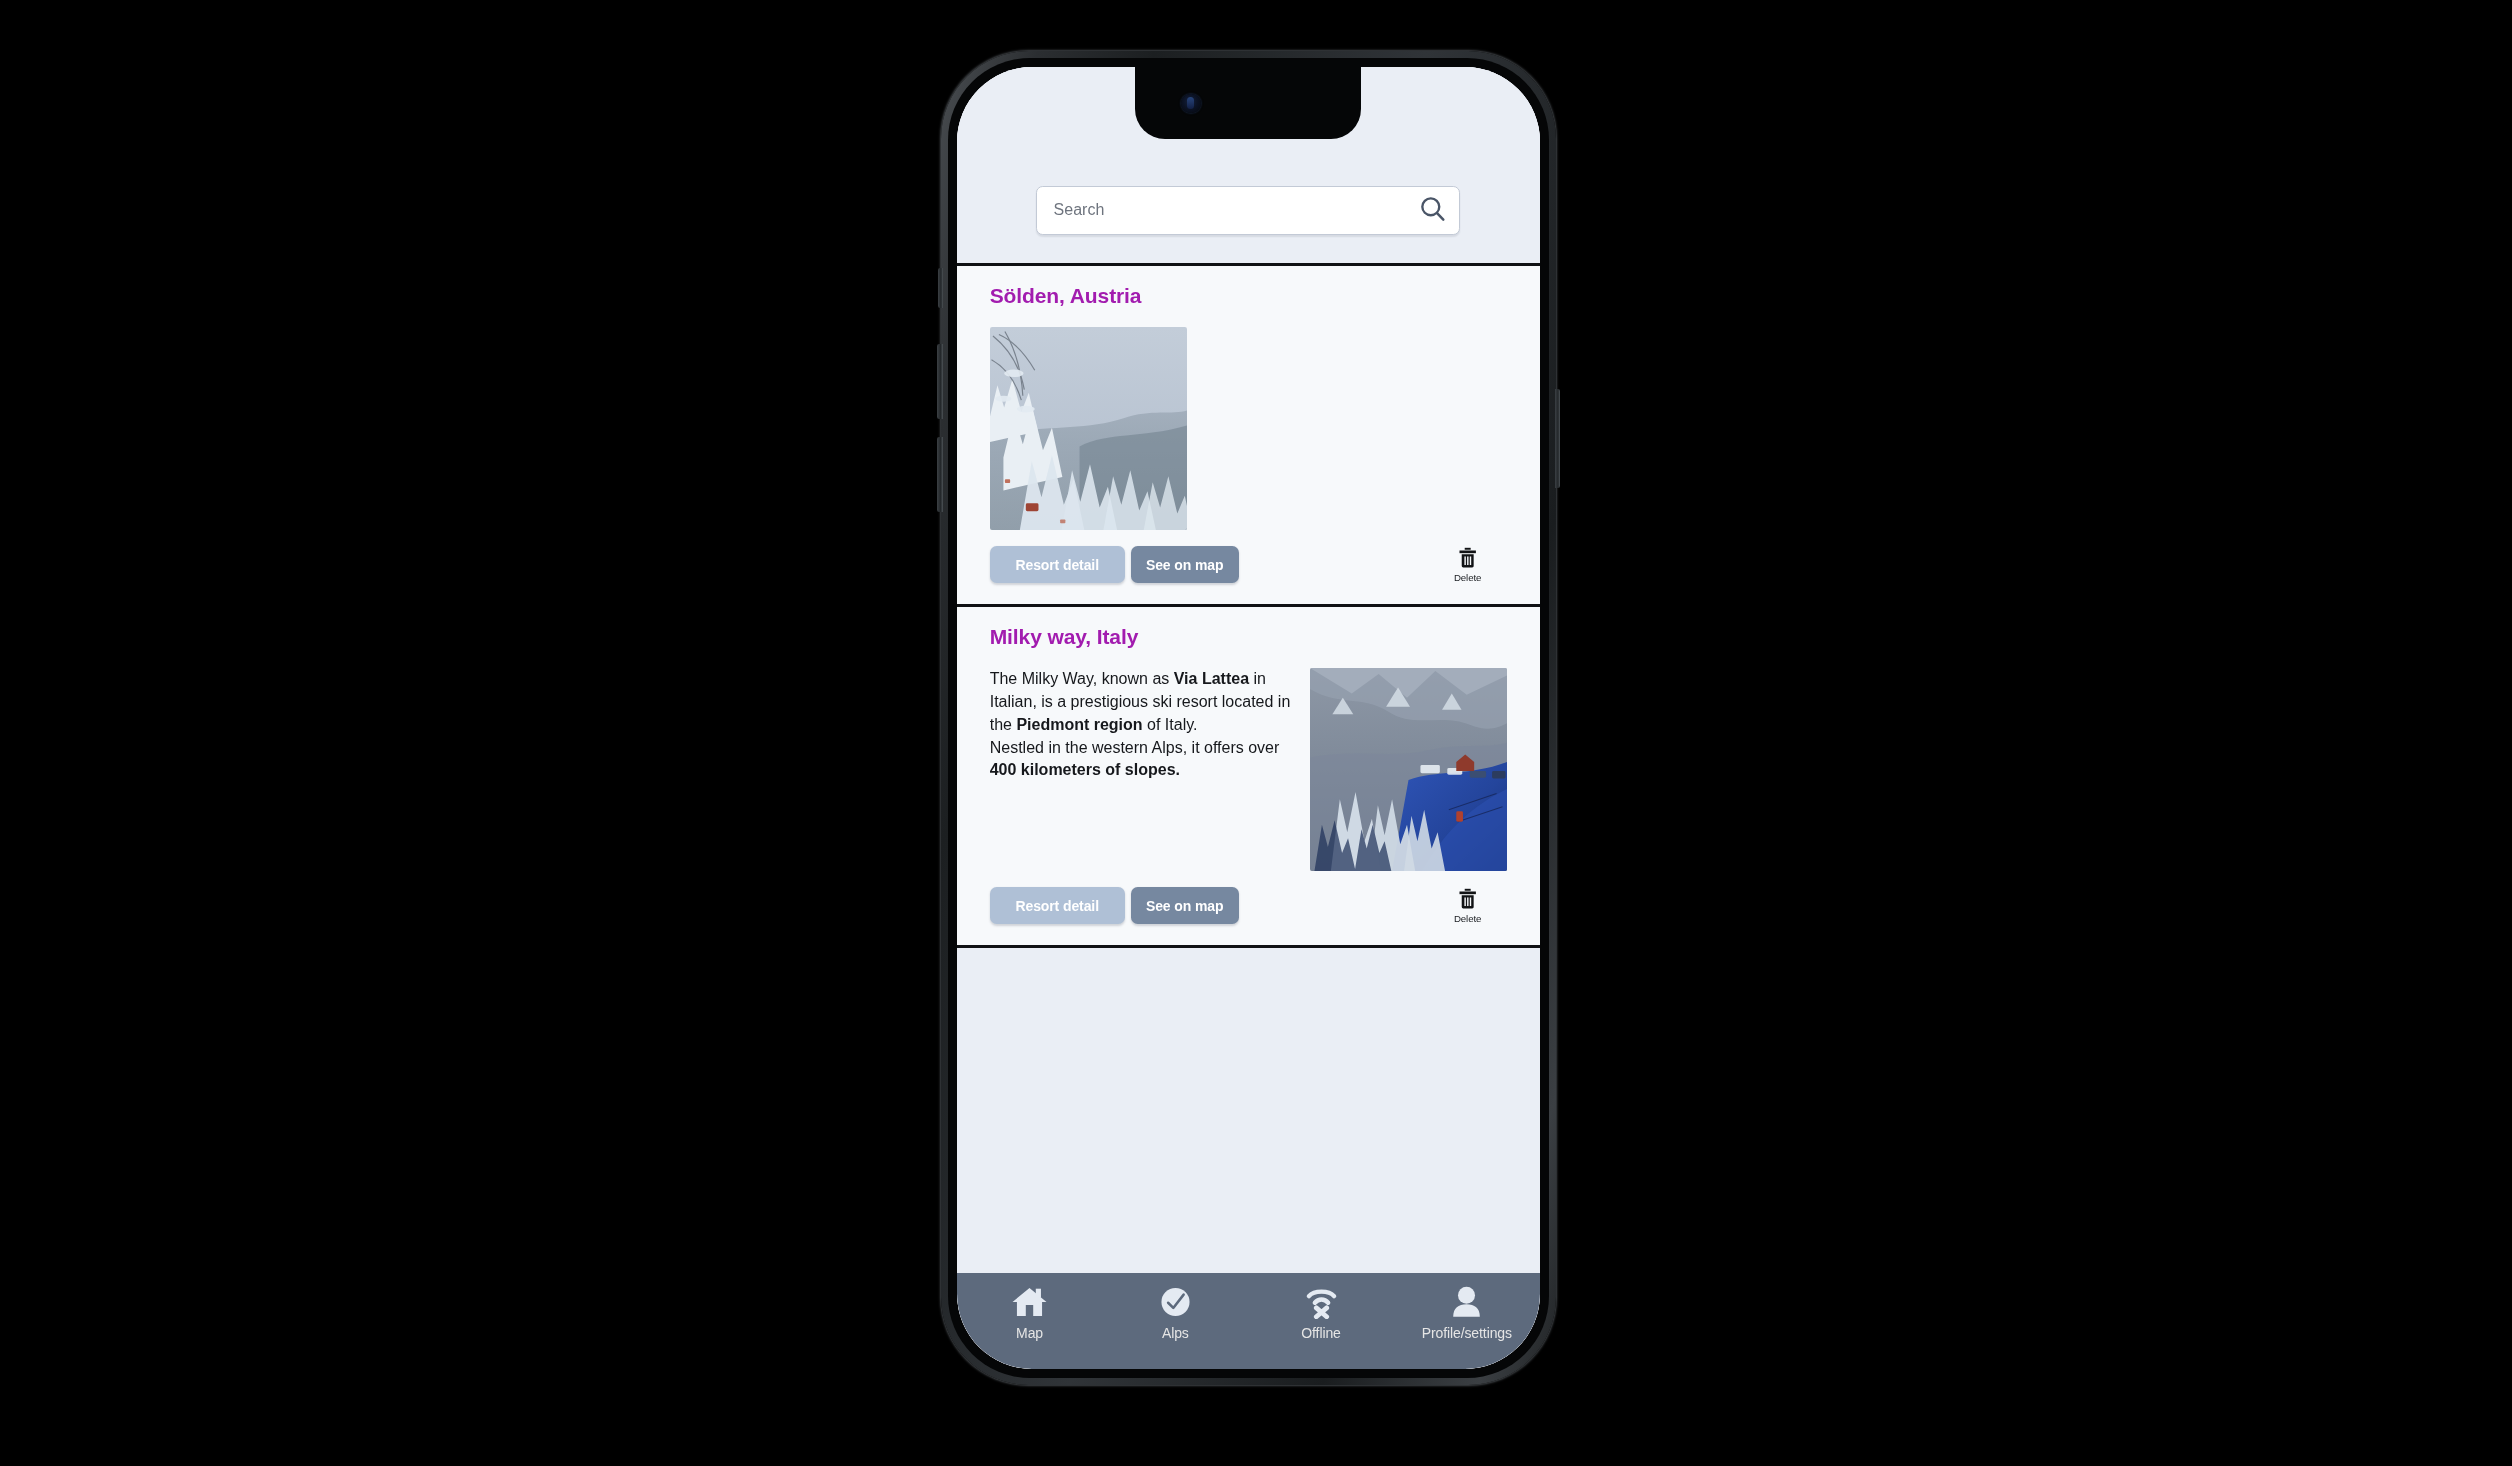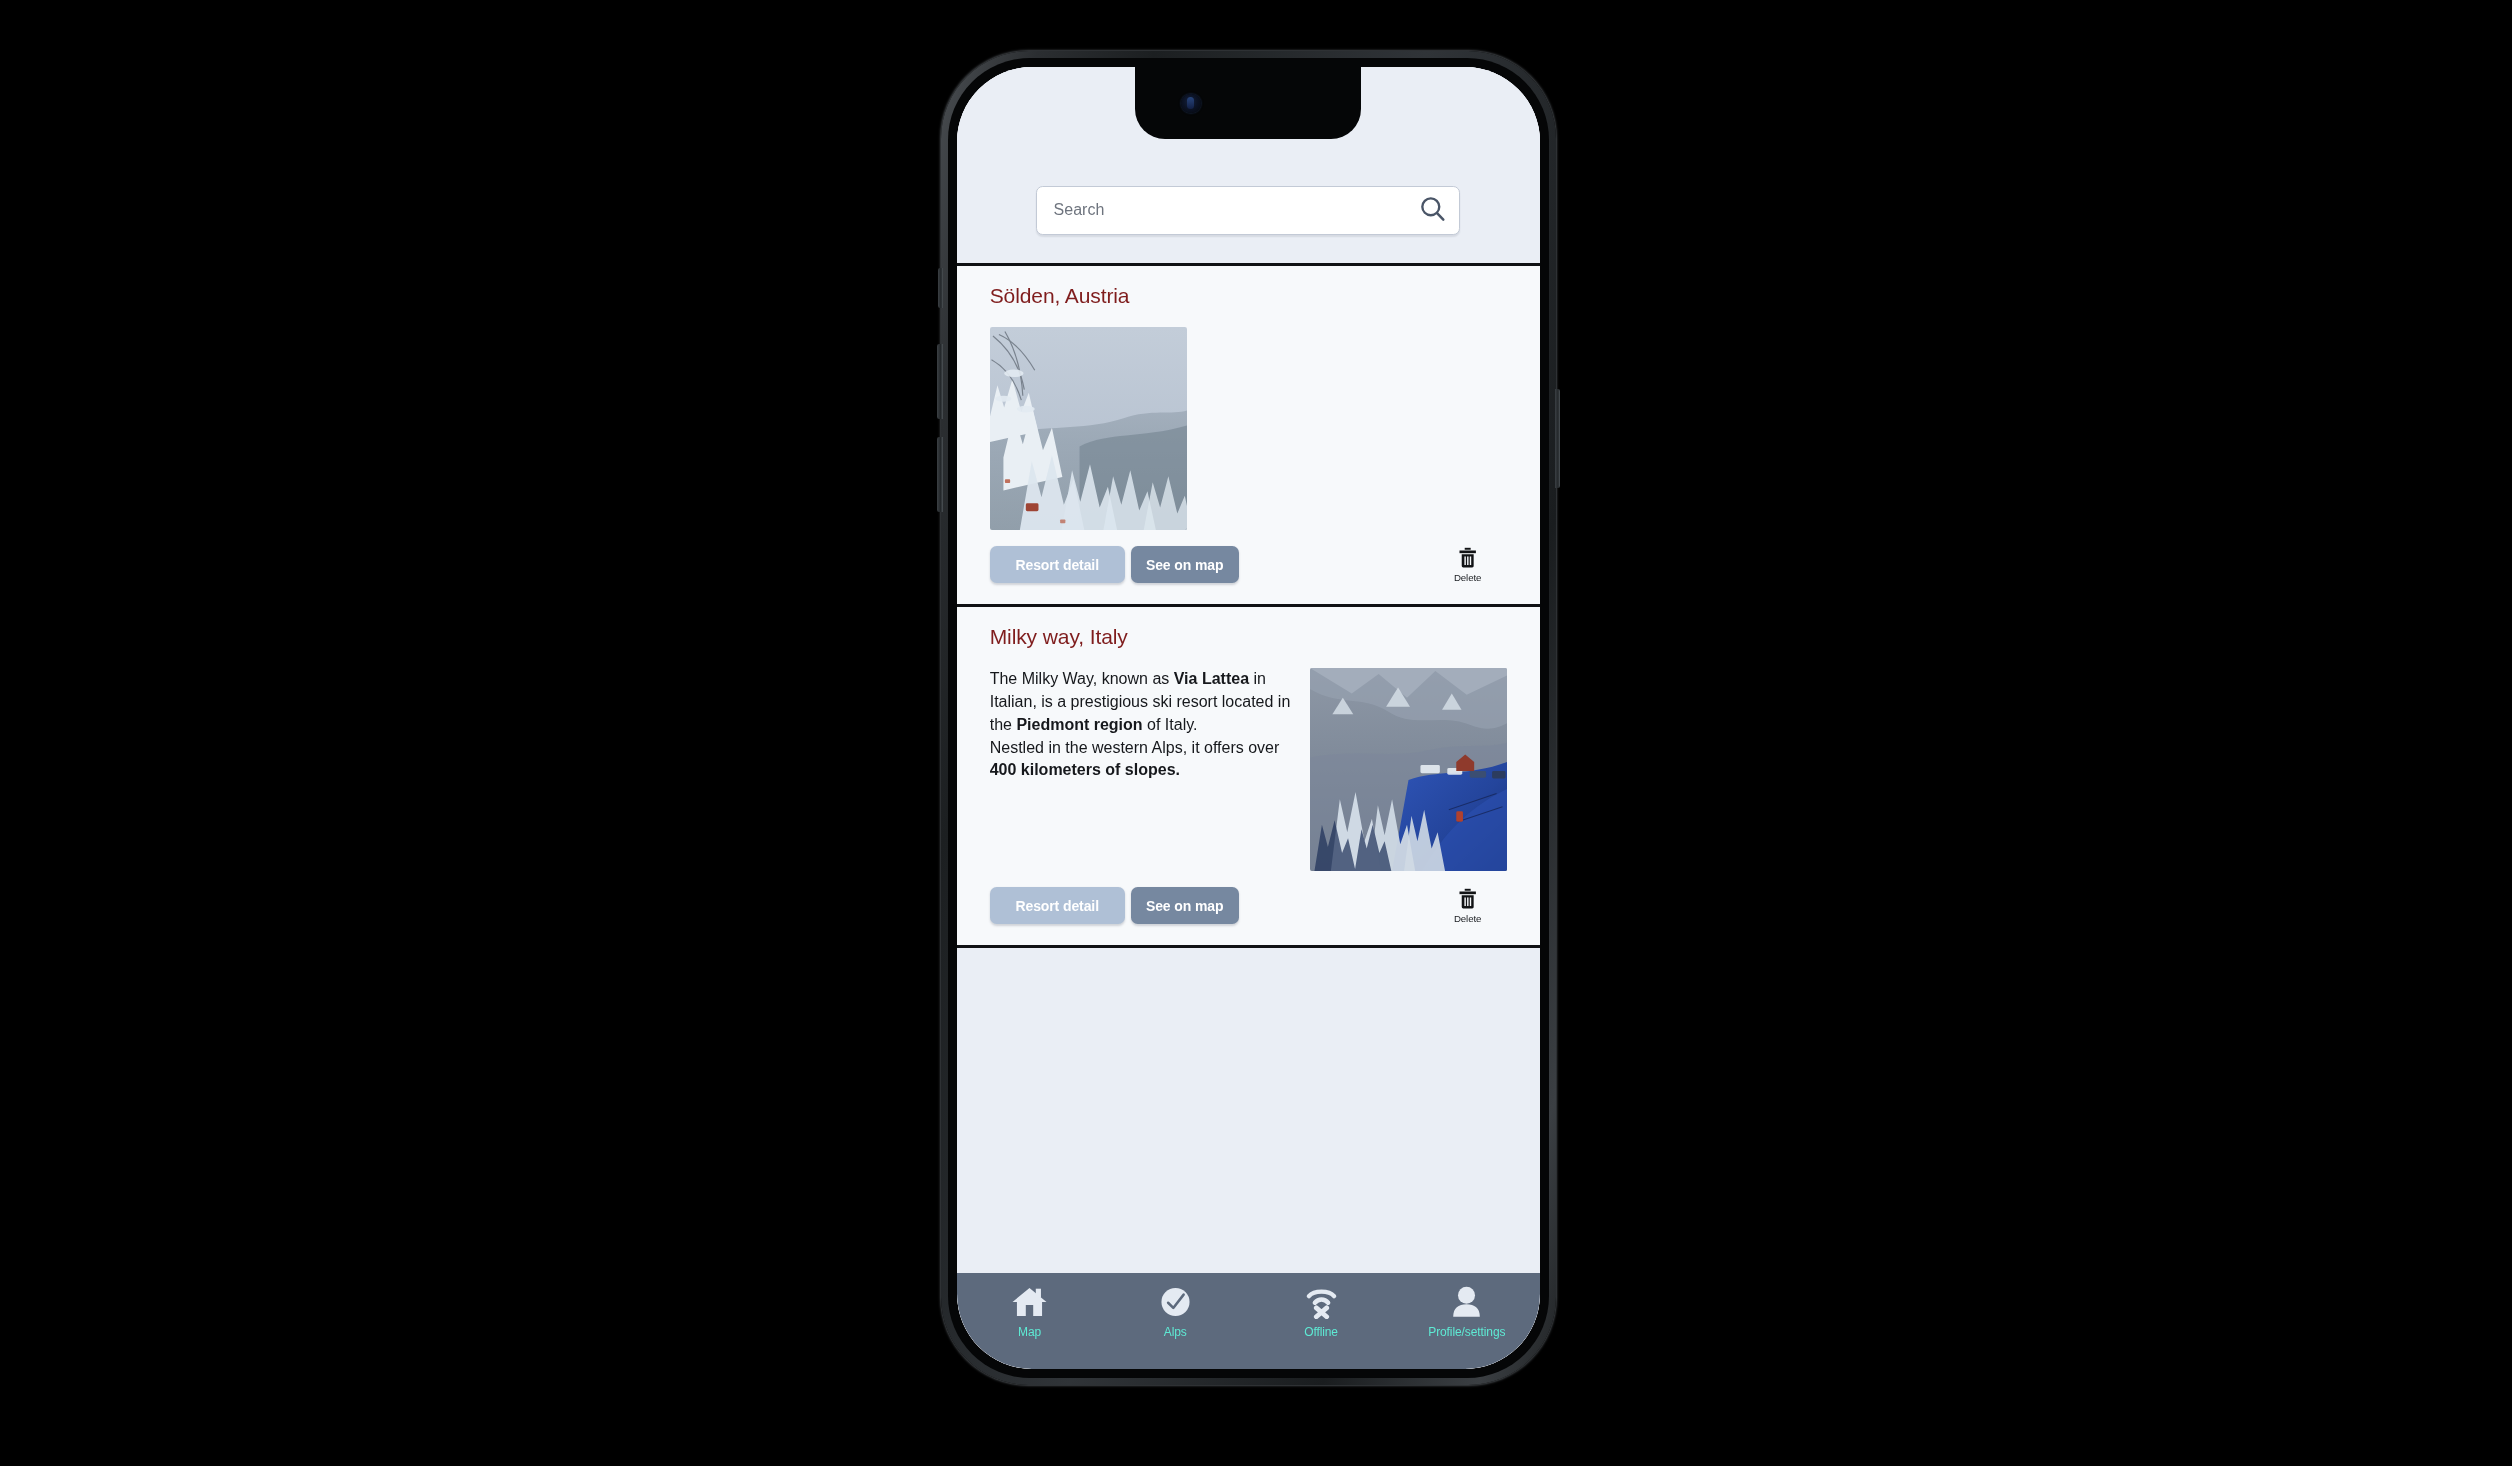--- a/index.html
+++ b/index.html
@@ -158,22 +158,22 @@
     overflow: hidden;
   }
 
   .resort-card {
     background: #f7f9fb;
     border-bottom: 3px solid #101214;
     padding: 18px 33px 21px 33px;
   }
   .resort-name {
     font-size: 21px;
-    font-weight: normal;
-    color: #7f1d1d;
+    font-weight: bold;
+    color: #a21caf;
     letter-spacing: -0.1px;
   }
   .card-body {
     display: flex;
     gap: 12px;
     margin-top: 19.4px;
   }
   .resort-desc {
     flex: 1 1 auto;
     font-size: 16px;
@@ -246,22 +246,22 @@
   }
   .nav-item {
     flex: 1 1 0;
     display: flex;
     flex-direction: column;
     align-items: center;
     cursor: pointer;
     gap: 3.7px;
   }
   .nav-label {
-    font-size: 12px;
-    color: #5eead4;
+    font-size: 14px;
+    color: #e5e5e5;
     letter-spacing: -0.1px;
   }
   .nav-icon { display: block; }
 </style>
 </head>
 <body>
 
 <div id="stage">
 
   <div id="phone">

